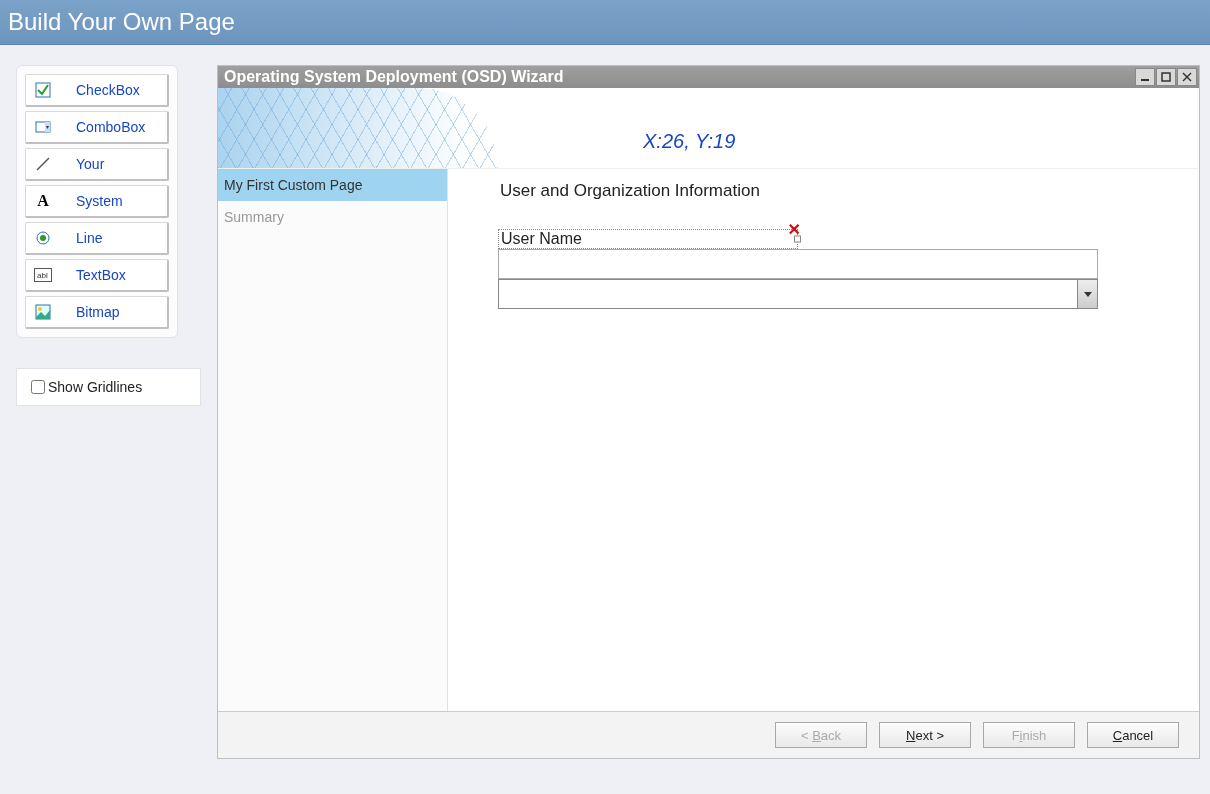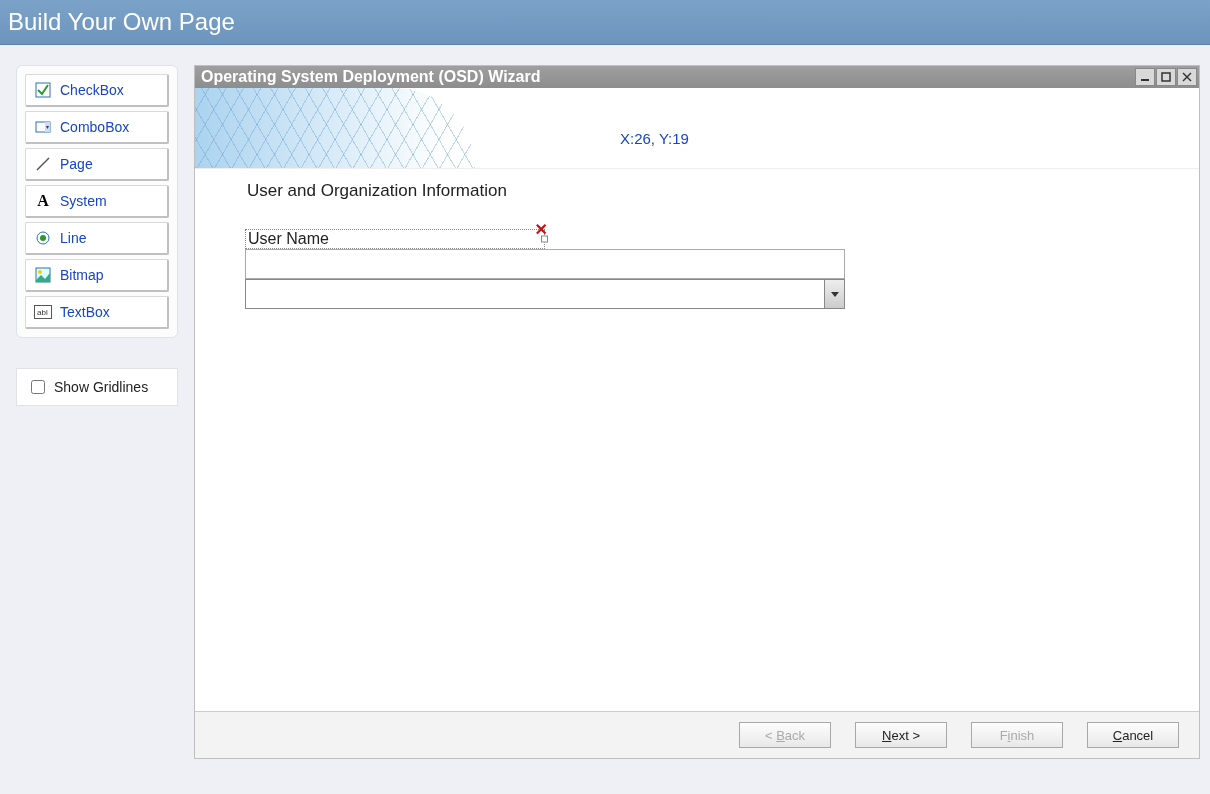--- a/index.html
+++ b/index.html
@@ -32,21 +32,21 @@
   .toolbox {
     background: #fcfcfd;
     border: 1px solid #dfe2e9;
     border-radius: 6px;
     padding: 8px;
     width: 162px;
   }
   .tool-item {
     display: flex;
     align-items: center;
-    gap: 8px;
+    gap: 24px;
     padding: 6px 8px;
     margin-bottom: 4px;
     cursor: pointer;
     border: 1px solid #d9d9d9;
     border-right: 2px solid #c0c0c0;
     border-bottom: 2px solid #c0c0c0;
     background: #fff;
     border-radius: 2px;
   }
   .tool-item:last-child { margin-bottom: 0; }
@@ -59,24 +59,23 @@
     font-size: 12px;
   }
   .tool-label {
     color: #1646c4;
     font-size: 14px;
   }
   .gridlines-box {
     background: #fff;
     border: 1px solid #e0e2e8;
     padding: 8px 10px;
-    width: 162px;
-    display: flex;
-    align-items: center;
-    gap: 6px;
+    width: 185px;
+    display: flex;
+    align-items: center;
   }
   .gridlines-box input[type="checkbox"] {
     width: 14px;
     height: 14px;
   }
   .gridlines-box label {
     font-size: 14px;
     color: #222;
   }
   .wizard-window {
@@ -132,21 +131,22 @@
       repeating-linear-gradient(60deg, rgba(100,160,210,.4) 0 1px, transparent 1px 15px),
       repeating-linear-gradient(-60deg, rgba(100,160,210,.4) 0 1px, transparent 1px 15px),
       linear-gradient(90deg, rgba(150,200,235,.8), rgba(255,255,255,0) 90%);
     border-top-right-radius: 80px 80px;
   }
   .coord {
     position: absolute;
     left: 425px;
     top: 42px;
     color: #1646c4;
-    font-size: 15px;
+    font-size: 20px;
+    font-style: italic;
   }
   .wizard-body {
     flex: 1;
     display: flex;
     border-top: 1px solid #eee;
   }
   .steps {
     width: 230px;
     border-right: 1px solid #e6e3da;
     background: #fbfbfb;
@@ -240,21 +240,21 @@
     border-left: 4px solid transparent;
     border-right: 4px solid transparent;
     border-top: 5px solid #333;
   }
   .wizard-footer {
     border-top: 1px solid #ccc;
     background: #f3f3f3;
     padding: 10px 20px;
     display: flex;
     justify-content: flex-end;
-    gap: 24px;
+    gap: 12px;
   }
   .wiz-btn {
     width: 92px;
     height: 26px;
     background: linear-gradient(#fdfdfd,#e8e8e8);
     border: 1px solid #a8a8a8;
     font-size: 13px;
     color: #222;
     cursor: pointer;
     display: flex;
@@ -299,57 +299,57 @@
         </span>
         <span class="tool-label">ComboBox</span>
       </div>
 
       <div class="tool-item">
         <span class="tool-icon">
           <svg width="16" height="16">
               <line x1="2" y1="14" x2="14" y2="2" stroke="#555" stroke-width="1.5"></line>
             </svg>
         </span>
-        <span class="tool-label">Page</span>
+        <span class="tool-label">Your</span>
       </div>
 
       <div class="tool-item">
         <span class="tool-icon" style="font-family:Georgia,serif;font-weight:bold;font-size:16px;color:#000;">A</span>
         <span class="tool-label">System</span>
       </div>
 
       <div class="tool-item">
         <span class="tool-icon">
           <svg width="16" height="16">
               <circle cx="8" cy="8" r="6" fill="#fff" stroke="#2a72b5"></circle>
               <circle cx="8" cy="8" r="3" fill="#2a9a2a"></circle>
             </svg>
         </span>
         <span class="tool-label">Line</span>
+      </div>
+
+      <div class="tool-item">
+        <span class="tool-icon">
+          <svg width="18" height="14">
+              <rect x="0.5" y="0.5" width="17" height="13" fill="#fff" stroke="#555"></rect>
+              <text x="3" y="10" font-size="8" fill="#333">abl</text>
+            </svg>
+        </span>
+        <span class="tool-label">TextBox</span>
       </div>
 
       <div class="tool-item">
         <span class="tool-icon">
           <svg width="16" height="16">
               <rect x="1" y="1" width="14" height="14" fill="#dff" stroke="#2a72b5"></rect>
               <circle cx="5" cy="5" r="2" fill="#fc0"></circle>
               <path d="M1 13 L6 8 L10 12 L15 6 L15 15 L1 15 Z" fill="#3a8"></path>
             </svg>
         </span>
         <span class="tool-label">Bitmap</span>
-      </div>
-
-      <div class="tool-item">
-        <span class="tool-icon">
-          <svg width="18" height="14">
-              <rect x="0.5" y="0.5" width="17" height="13" fill="#fff" stroke="#555"></rect>
-              <text x="3" y="10" font-size="8" fill="#333">abl</text>
-            </svg>
-        </span>
-        <span class="tool-label">TextBox</span>
       </div>
 
     </div>
 
     <div class="gridlines-box">
       <input type="checkbox" style="">
       <label>Show Gridlines</label>
     </div>
   </div>
 
@@ -375,20 +375,24 @@
         </div>
       </div>
     </div>
 
     <div class="wizard-banner">
       <div class="mesh"></div>
       <div class="coord">X:26, Y:19</div>
     </div>
 
     <div class="wizard-body">
+      <div class="steps">
+        <div class="step active">My First Custom Page</div>
+        <div class="step inactive">Summary</div>
+      </div>
 
       <div class="form-area">
         <div class="form-title">User and Organization Information</div>
 
         <div class="field-group">
           <div class="label-box">
             <span class="field-label">User Name</span>
             <span class="delete-x">✕</span>
             <span class="handle mr"></span>
           </div>

